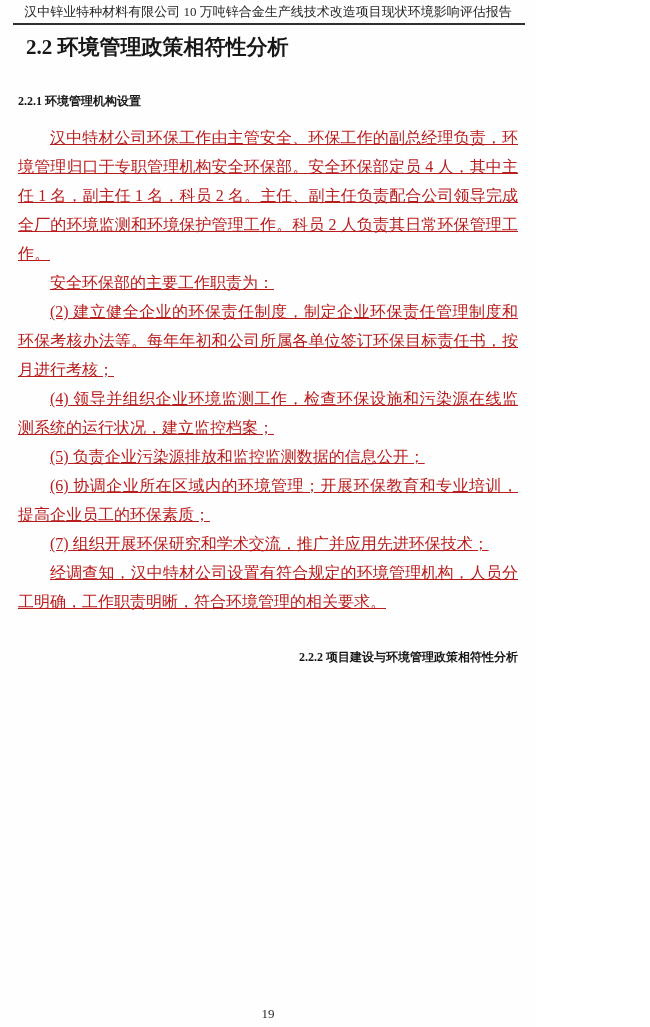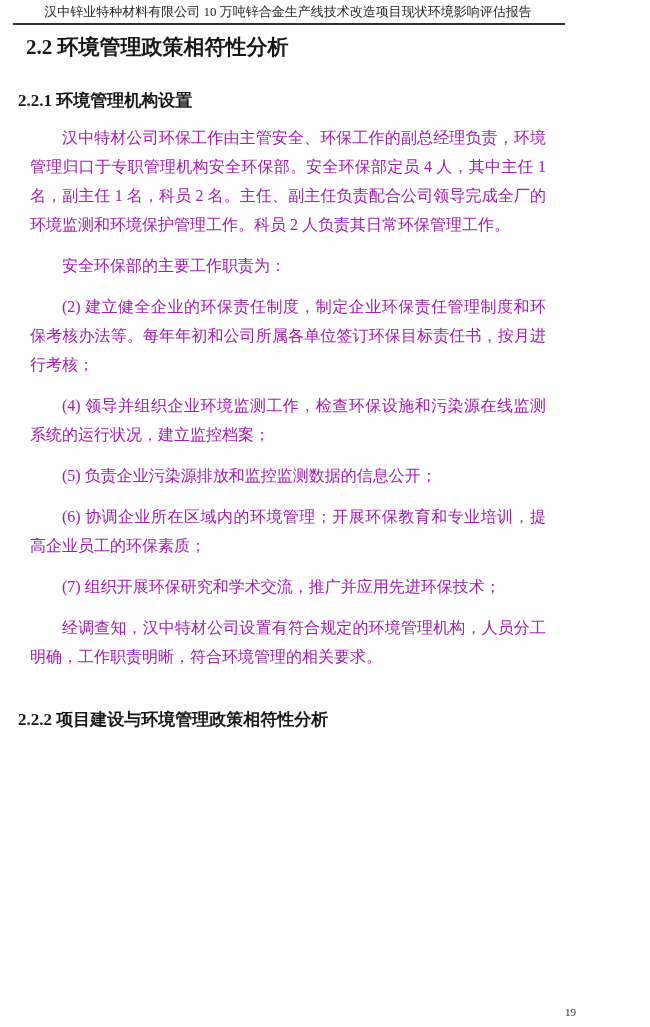--- a/index.html
+++ b/index.html
@@ -8,21 +8,20 @@
     background: #ffffff;
   }
   .page {
     position: relative;
     width: 536px;
     height: 1027px;
     background: #fefefe;
     color: #1e1e1e;
     font-family: "Liberation Serif", "DejaVu Serif", serif;
     overflow: hidden;
-    padding-left: 40px;
   }
   .running-header-text {
     position: absolute;
     top: 4px;
     left: 0;
     width: 100%;
     text-align: center;
     font-size: 13px;
     line-height: 16px;
     color: #262626;
@@ -43,49 +42,51 @@
     right: 18px;
   }
   h1.sec-title {
     margin: 36px 0 0 8px;
     font-size: 21px;
     line-height: 23px;
     font-weight: bold;
     color: #171717;
   }
   h2.sub-title {
-    font-size: 17px;
+    font-size: 12px;
     line-height: 18px;
     font-weight: bold;
     color: #171717;
   }
   h2.sub-title.first {
     margin: 33px 0 0 0;
   }
   h2.sub-title.second {
-    margin: 40px 0 0 0;
+    margin: 32px 0 0 0;
+    text-align: right;
   }
   p.para {
-    margin: 12px;
+    margin: 0;
     font-size: 16px;
     line-height: 29px;
     text-align: justify;
     text-indent: 2em;
-    color: #a21caf;
+    color: #b91c1c;
+    text-decoration: underline;
   }
   p.para.after-heading {
     margin-top: 13px;
   }
   .footer-pagenum {
     position: absolute;
     top: 1006px;
     left: 0;
     width: 100%;
-    text-align: right;
-    font-size: 11px;
+    text-align: center;
+    font-size: 13px;
     color: #2a2a2a;
   }
 </style>
 </head>
 <body>
 
 <div class="page">
 
   <div class="running-header-text">汉中锌业特种材料有限公司 10 万吨锌合金生产线技术改造项目现状环境影响评估报告</div>
   <div class="header-rule"></div>

